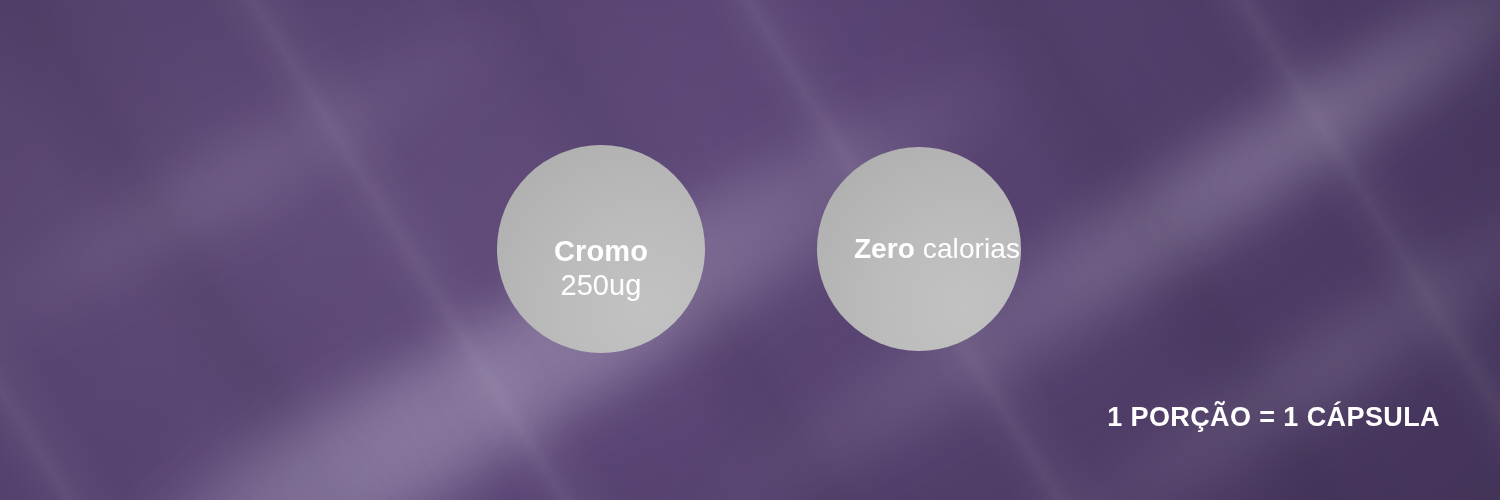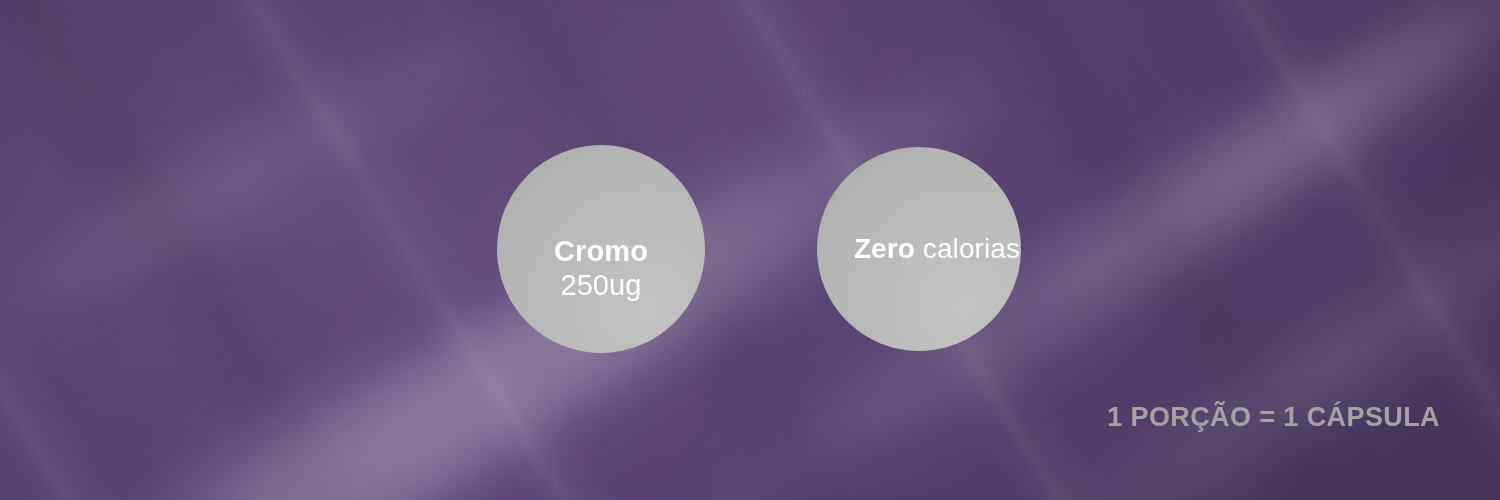--- a/index.html
+++ b/index.html
@@ -127,21 +127,21 @@
   .bubble-zero  .bubble-text { font-size: 28px; white-space: nowrap; margin-left: 36px; }
 
   .t-bold { font-weight: 700; }
   .t-light { font-weight: 400; }
 
   
   .footnote {
     position: absolute;
     right: 60px;
     top: 402px;
-    color: #a3a3a3;
+    color: #ffffff;
     font-size: 27px;
     font-weight: 700;
     letter-spacing: 0.4px;
     white-space: nowrap;
   }
 </style>
 </head>
 <body>
 
 <div class="banner">

